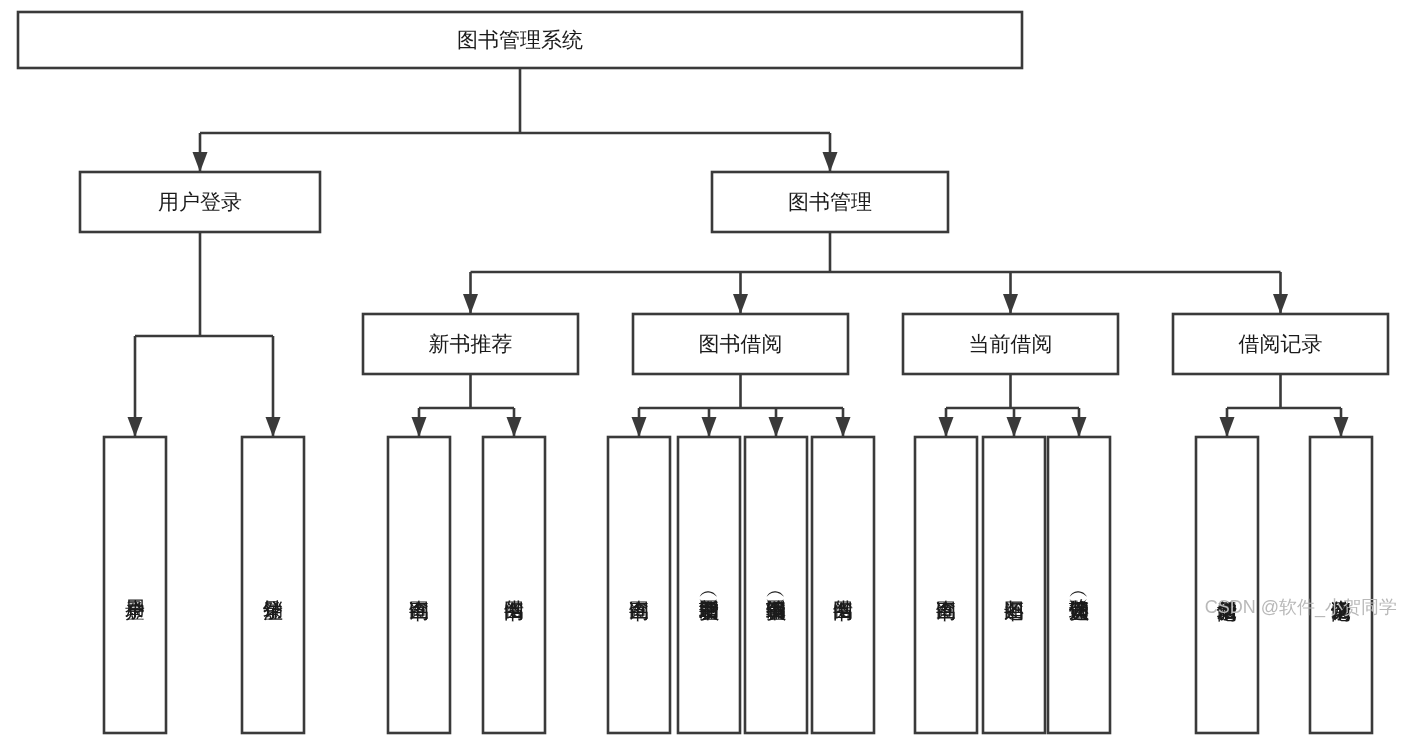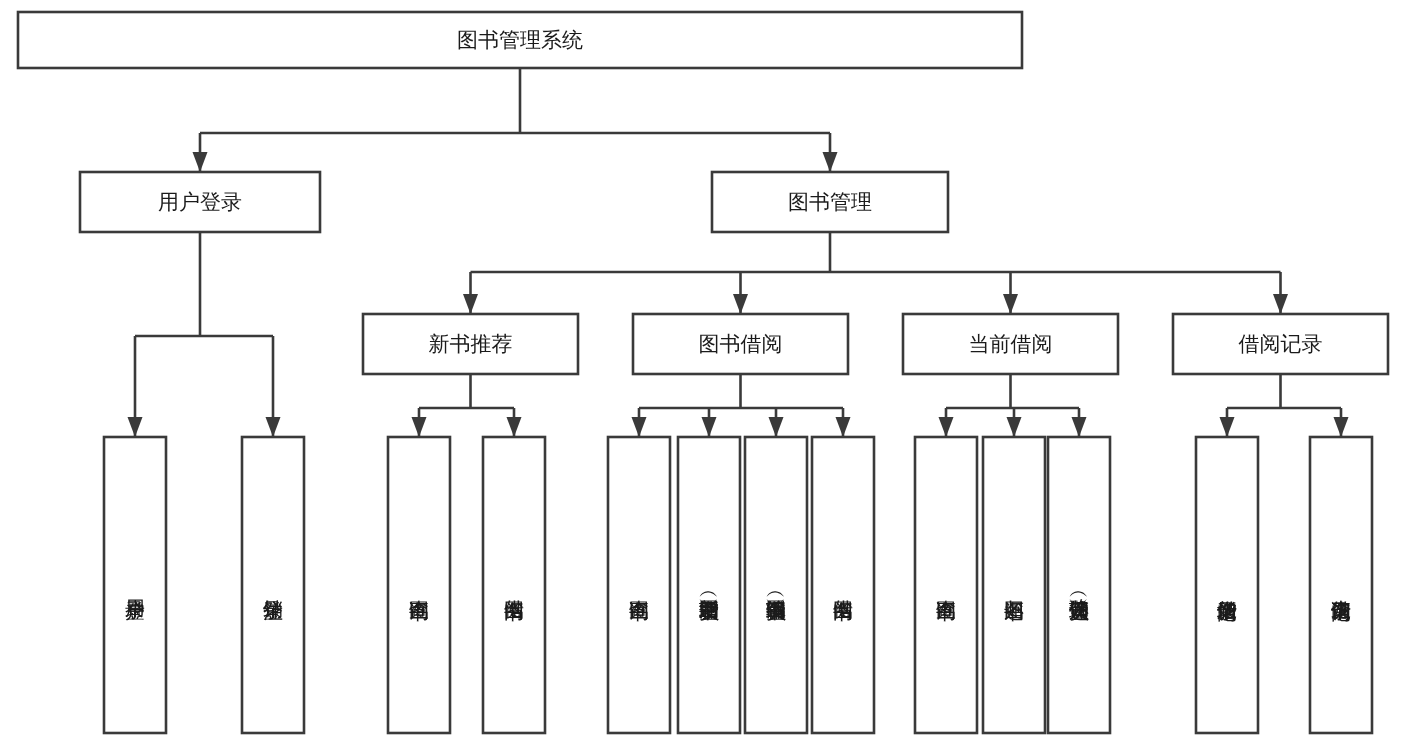--- a/index.html
+++ b/index.html
@@ -178,14 +178,15 @@
       <div class="v-label" style="left: 678px; top: 437px; width: 62px; height: 296px;">新增图书（管理员）</div>
       <div class="v-label" style="left: 745px; top: 437px; width: 62px; height: 296px;">编辑图书（管理员）</div>
       <div class="v-label" style="left: 812px; top: 437px; width: 62px; height: 296px;">借阅图书</div>
       <div class="v-label" style="left: 915px; top: 437px; width: 62px; height: 296px;">查询图书</div>
       <div class="v-label" style="left: 983px; top: 437px; width: 62px; height: 296px;">归还图书</div>
       <div class="v-label" style="left: 1048px; top: 437px; width: 62px; height: 296px;">确认归还（管理员）</div>
       <div class="v-label" style="left: 1196px; top: 437px; width: 62px; height: 296px;">新增借阅记录</div>
       <div class="v-label" style="left: 1310px; top: 437px; width: 62px; height: 296px;">查询借阅记录</div>
     </div>
 
+  <div class="watermark">CSDN @软件_小贺同学</div>
 
 </div>
 
 </body></html>

